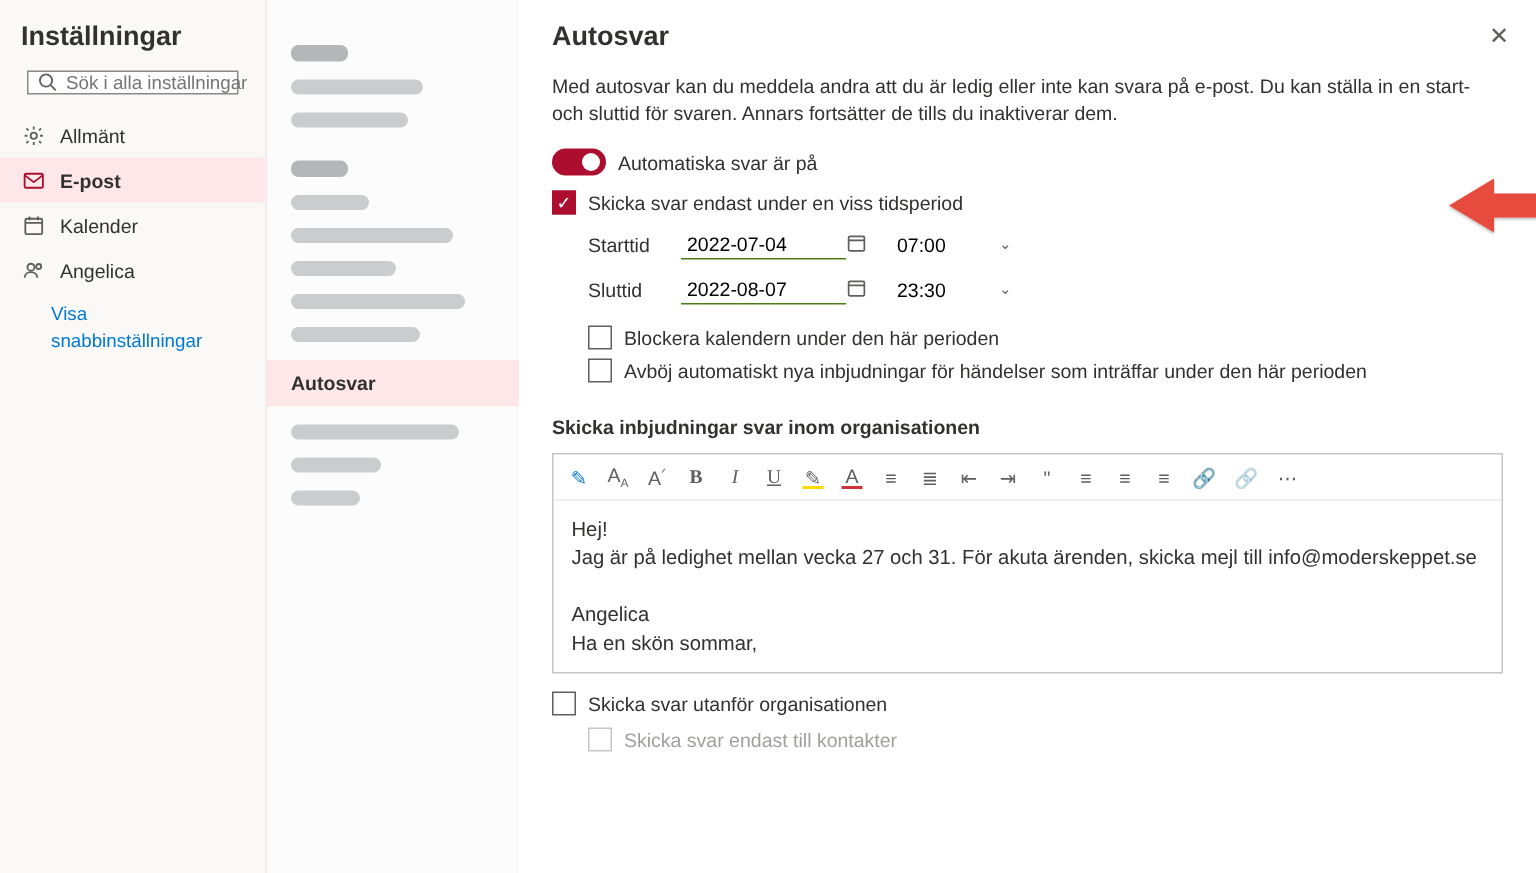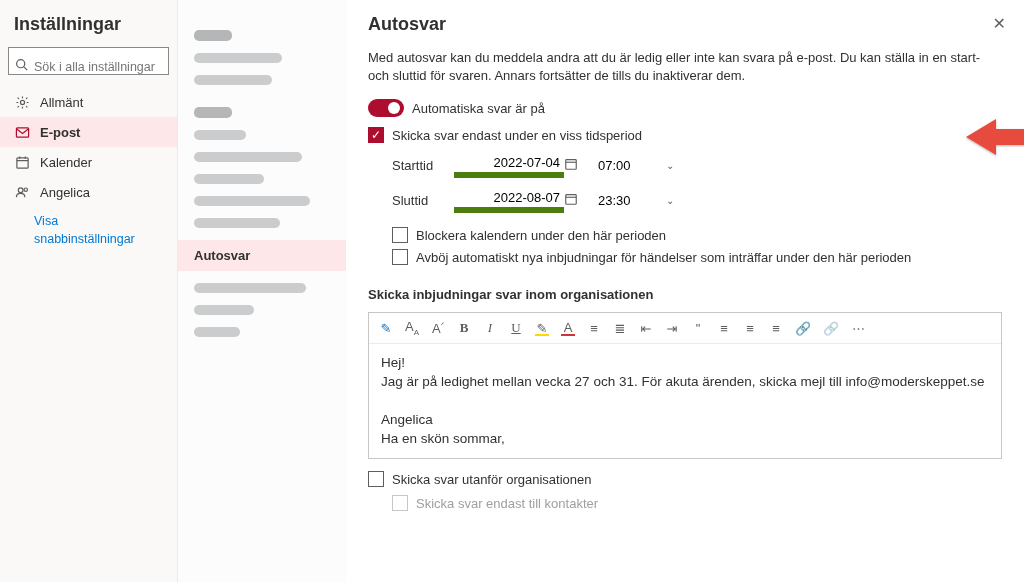--- a/index.html
+++ b/index.html
@@ -1,20 +1,20 @@
 <!DOCTYPE html>
 <html><head>
 <meta charset="utf-8">
 <style>
 * { box-sizing: border-box; margin: 0; padding: 0; }
 body { font-family: "Segoe UI", -apple-system, sans-serif; font-size: 13px; color: #323130; width: 1024px; height: 582px; overflow: hidden; background: #fff; display: flex; }
 
 .col1 { width: 178px; background: #faf9f8; border-right: 1px solid #edebe9; padding-top: 14px; }
 .col1 h1 { font-size: 18px; font-weight: 600; padding: 0 14px 12px; }
-.search { margin: 0 8px 12px; border: 1px solid #8a8886; height: 28px; display: flex; align-items: flex-end; padding: 0 6px; background: #fff; }
+.search { margin: 0 18px 12px; border: 1px solid #8a8886; height: 16px; display: flex; align-items: flex-start; padding: 0 6px; background: #fff; }
 .search span.mag { color: #605e5c; margin-right: 6px; font-size: 13px; }
 .search input { border: none; outline: none; font-size: 12.5px; flex: 1; background: transparent; }
 .navitem { display: flex; align-items: center; height: 30px; padding: 0 14px; cursor: pointer; gap: 10px; }
 .navitem.active { background: #fde7e9; font-weight: 600; }
 .navitem .ic { width: 16px; display: inline-flex; justify-content: center; color: #605e5c; }
 .quick { padding: 6px 14px 0 34px; color: #0078d4; font-size: 12.5px; line-height: 1.4; cursor: pointer; }
 
 .col2 { width: 168px; background: #fcfcfc; border-right: 1px solid #f0eee  c; padding-top: 18px; }
 .ph { height: 10px; background: #caccce; border-radius: 5px; margin: 12px 16px; }
 .ph.b { height: 11px; background: #b4b6b8; }
@@ -30,21 +30,21 @@
 .tog::after { content: ""; position: absolute; width: 12px; height: 12px; background: #fff; border-radius: 50%; top: 3px; right: 4px; }
 
 .chkrow { display: flex; align-items: center; gap: 8px; margin-bottom: 8px; }
 .chk { width: 16px; height: 16px; border: 1px solid #605e5c; display: inline-flex; align-items: center; justify-content: center; cursor: pointer; flex-shrink: 0; }
 .chk.on { background: #ad0e2f; border-color: #ad0e2f; color: #fff; font-size: 12px; }
 .chk.dis { border-color: #c8c6c4; }
 
 .dates { padding-left: 24px; margin: 10px 0 14px; }
 .daterow { display: flex; align-items: center; gap: 6px; margin-bottom: 10px; }
 .daterow .lbl { width: 56px; font-size: 13px; }
-.dinput { border: none; border-bottom: 6px solid #4d7c0f; padding: 2px 4px; width: 110px; font-size: 13px; background: transparent; text-align: right; }
+.dinput { border: none; border-bottom: 1px solid #4d7c0f; padding: 2px 4px; width: 110px; font-size: 13px; background: transparent; }
 .calico { color: #605e5c; font-size: 14px; margin-left: -6px; }
 .tinput { border: none; padding: 2px 4px; width: 50px; font-size: 13px; background: transparent; margin-left: 10px; }
 .chev { color: #605e5c; font-size: 10px; margin-left: 16px; cursor: pointer; }
 
 .subchecks { padding-left: 24px; margin-bottom: 22px; }
 .subchecks .chkrow { margin-bottom: 6px; }
 .infoic { font-size: 11px; color: #605e5c; margin-left: 2px; }
 
 .section-label { font-weight: 600; font-size: 13px; margin-bottom: 10px; }
 

